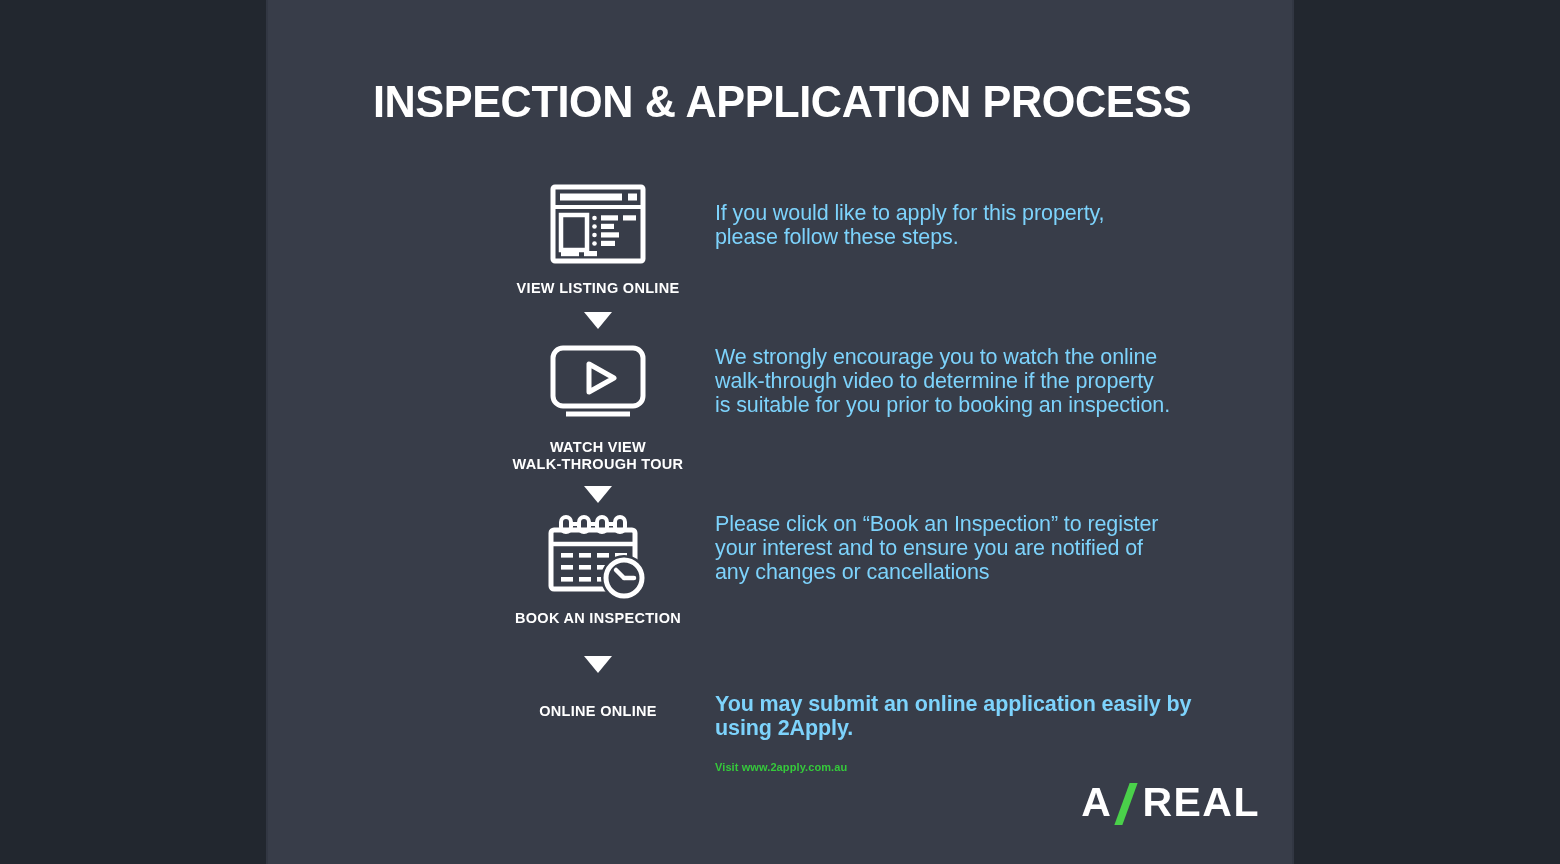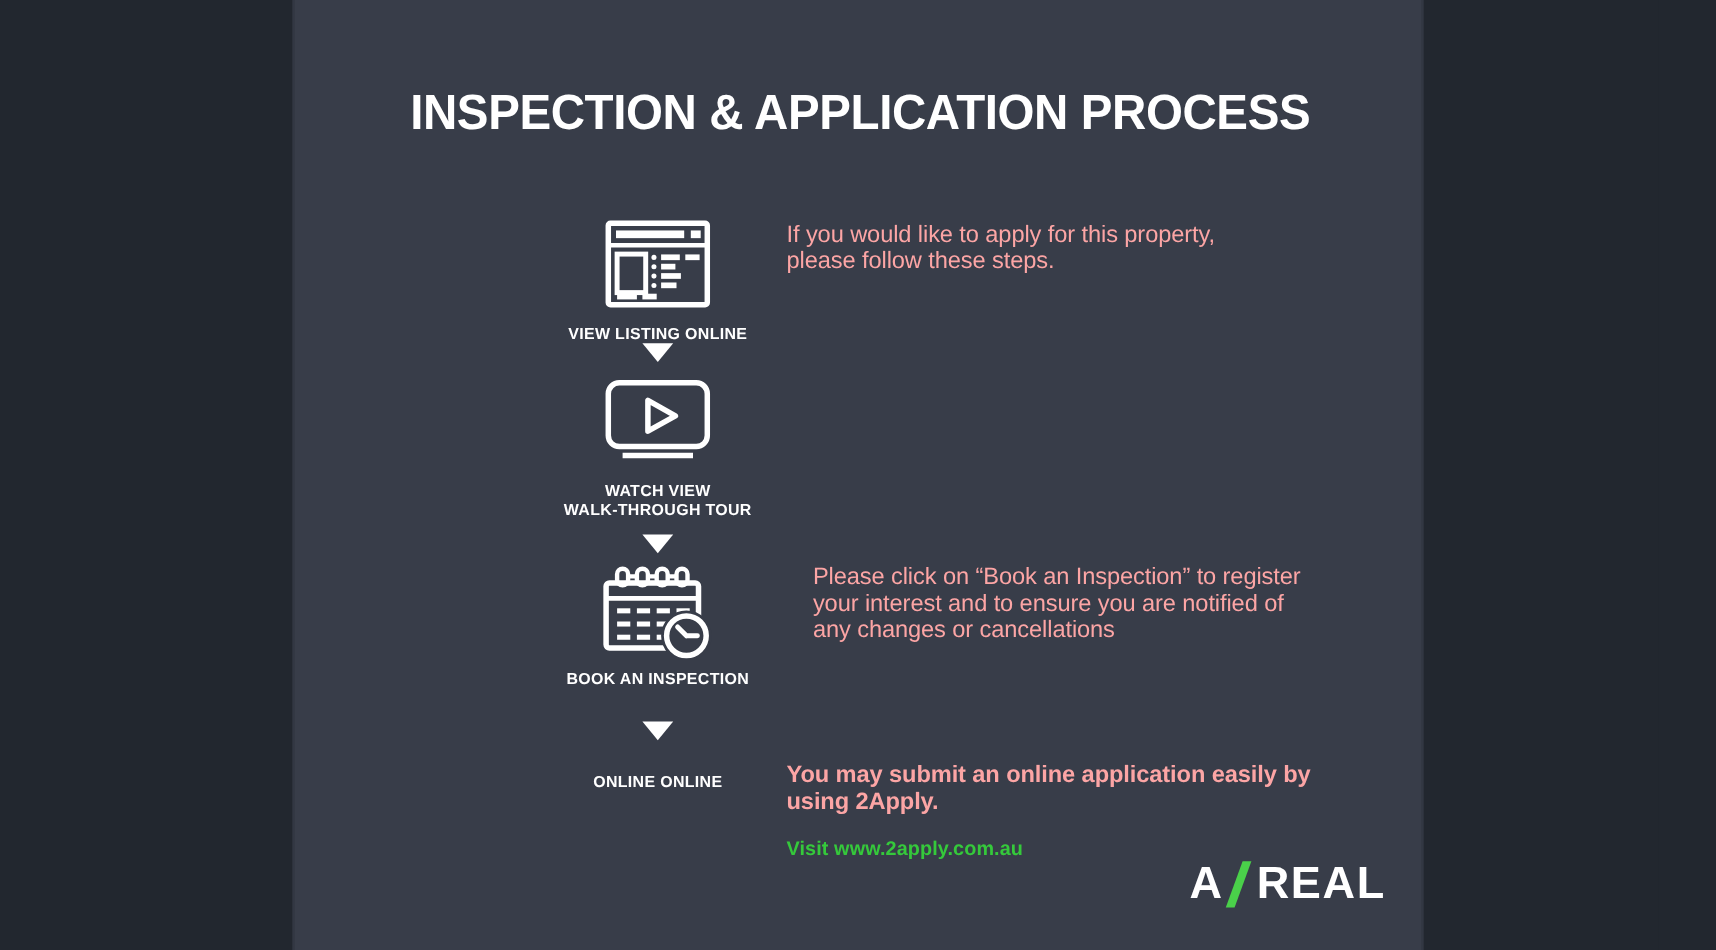--- a/index.html
+++ b/index.html
@@ -87,34 +87,34 @@
     border-left: 14px solid transparent;
     border-right: 14px solid transparent;
     border-top: 17px solid #ffffff;
   }
 
   
   .body-text {
     position: absolute;
     left: 447px;
     width: 500px;
-    color: #fca5a5;
+    color: #7dd3fc;
     font-size: 21.5px;
     line-height: 23.8px;
     font-weight: 400;
     white-space: pre-line;
     letter-spacing: -0.1px;
   }
 
   #visit-line {
     position: absolute;
     left: 447px;
     top: 761px;
     color: #35c93b;
-    font-size: 18px;
+    font-size: 11px;
     font-weight: 700;
     letter-spacing: 0.1px;
   }
 
   
   #logo {
     position: absolute;
     right: 32px;
     top: 779px;
     display: flex;
@@ -143,21 +143,21 @@
   }
 </style>
 </head>
 <body>
 
 <div id="stage">
   <div id="panel">
 
     <div id="title">INSPECTION &amp; APPLICATION PROCESS</div>
 
-    <div class="step-col" style="top:194px;">
+    <div class="step-col" style="top:178px;">
       <div class="icon-box">
         <svg width="96" height="80" viewBox="0 0 96 80">
           <rect x="3" y="3" width="90" height="74" rx="2" fill="none" stroke="#ffffff" stroke-width="5"></rect>
           <line x1="3" y1="23" x2="93" y2="23" stroke="#ffffff" stroke-width="4"></line>
           <rect x="10" y="9.5" width="62" height="7" fill="#ffffff"></rect>
           <rect x="78" y="9.5" width="9" height="7" fill="#ffffff"></rect>
           <rect x="11" y="31" width="26" height="35" fill="none" stroke="#ffffff" stroke-width="4.5"></rect>
           <circle cx="44.5" cy="34" r="2.3" fill="#ffffff"></circle>
           <circle cx="44.5" cy="42.5" r="2.3" fill="#ffffff"></circle>
           <circle cx="44.5" cy="51" r="2.3" fill="#ffffff"></circle>
@@ -229,21 +229,24 @@
     <div class="arrow" style="top:656px;">
         <i></i>
       </div>
 
     <div class="step-col" style="top:683px;">
       <div class="step-label" style="margin-top:20px;">ONLINE ONLINE</div>
     </div>
 
     <div class="body-text" style="top:202px;">If you would like to apply for this property,
 please follow these steps.</div>
-    <div class="body-text" style="top:513px;margin-left:24px;">Please click on “Book an Inspection” to register
+    <div class="body-text" style="top:346px;">We strongly encourage you to watch the online
+walk-through video to determine if the property
+is suitable for you prior to booking an inspection.</div>
+    <div class="body-text" style="top:513px;">Please click on “Book an Inspection” to register
 your interest and to ensure you are notified of
 any changes or cancellations</div>
     <div class="body-text" style="top:693px;font-weight:bold;">You may submit an online application easily by
 using 2Apply.</div>
 
     <div id="visit-line">Visit www.2apply.com.au</div>
 
     <div id="logo">
       <span>A</span>
       <span class="slash"></span>

